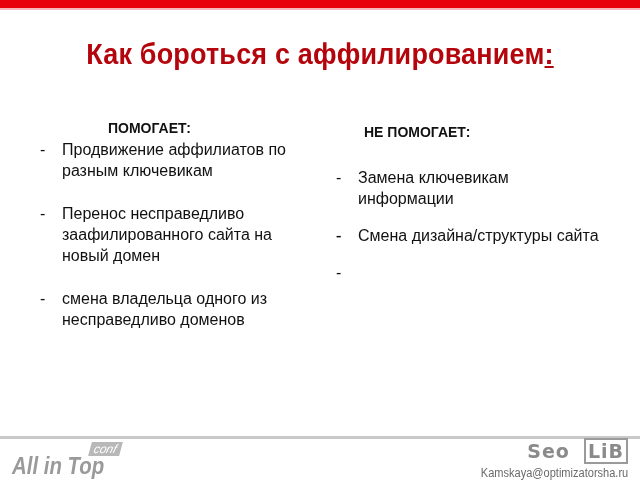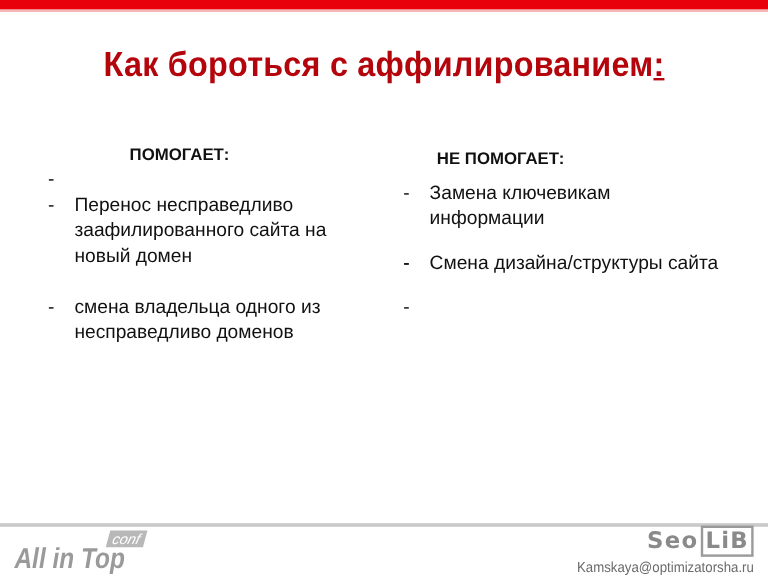--- a/index.html
+++ b/index.html
@@ -6,49 +6,50 @@
   body { width:640px; height:480px; background:#fff; position:relative; overflow:hidden; font-family:"Liberation Sans", sans-serif; color:#111; }
   .topbar { position:absolute; left:0; top:0; width:640px; height:8px; background:#e8000b; }
   .topbar-shadow { position:absolute; left:0; top:8px; width:640px; height:2px; background:#f5b7b7; }
   .title { position:absolute; left:0; top:38px; width:640px; text-align:center; font-size:29px; font-weight:bold; color:#b5050c; letter-spacing:0.2px; transform:scaleX(0.93); }
   .title .colon { text-decoration:underline; }
   .col { position:absolute; font-size:16px; line-height:21px; color:#111; }
   .col-left { left:38px; top:118px; width:270px; }
   .col-right { left:336px; top:122px; width:270px; }
   .heading { font-weight:bold; font-size:14px; margin-bottom:0; }
   .col-left .heading { padding-left:70px; }
-  .col-right .heading { padding-left:28px; margin-bottom:8px; }
+  .col-right .heading { padding-left:28px; margin-bottom:24px; }
   .item { position:relative; padding-left:24px; }
   .item .dash { position:absolute; left:2px; top:0; }
   .item-gap { margin-top:22px; }
   .col-right .item { padding-left:22px; }
   .col-right .item .dash { left:0; }
   .footer-line { position:absolute; left:0; top:436px; width:640px; height:3px; background:#c9c9c9; }
   .logo-left { position:absolute; left:12px; top:442px; width:130px; height:36px; }
   .logo-left .main { position:absolute; left:0; top:10px; font-size:24px; font-weight:bold; font-style:italic; color:#9a9a9a; transform:scaleX(0.85); transform-origin:left; }
   .logo-left .conf { position:absolute; left:78px; top:0px; font-size:12px; font-style:italic; color:#fff; background:#b8b8b8; padding:0 4px; transform:skewX(-15deg); }
   .logo-right { position:absolute; right:12px; top:440px; text-align:right; }
   .logo-right .brand { font-family:"DejaVu Sans", sans-serif; font-weight:bold; font-size:19px; color:#8a8a8a; letter-spacing:1px; }
-  .logo-right .brand .boxed { border:2px solid #9a9a9a; padding:0 2px; margin-left:2px;text-align:right; }
+  .logo-right .brand .boxed { border:2px solid #9a9a9a; padding:0 2px; margin-left:14px;text-align:right; }
   .logo-right .email { font-size:12px; color:#6a6a6a; margin-top:4px; transform:scaleX(0.92); transform-origin:right; }
 </style>
 </head>
 <body>
 
 <div class="topbar"></div>
 <div class="topbar-shadow"></div>
 
 <div class="title">
   <span>Как бороться с аффилированием</span><span class="colon">:</span>
 </div>
 
 <div class="col col-left">
   <div class="heading">ПОМОГАЕТ:</div>
   <div class="item">
     <span class="dash">-</span>
+    <span>Продвижение аффилиатов по разным ключевикам</span>
   </div>
   <div class="item item-gap">
     <span class="dash">-</span>
     <span>Перенос несправедливо заафилированного сайта на новый домен</span>
   </div>
   <div class="item item-gap">
     <span class="dash">-</span>
     <span> смена владельца одного из несправедливо доменов</span>
   </div>
 </div>

